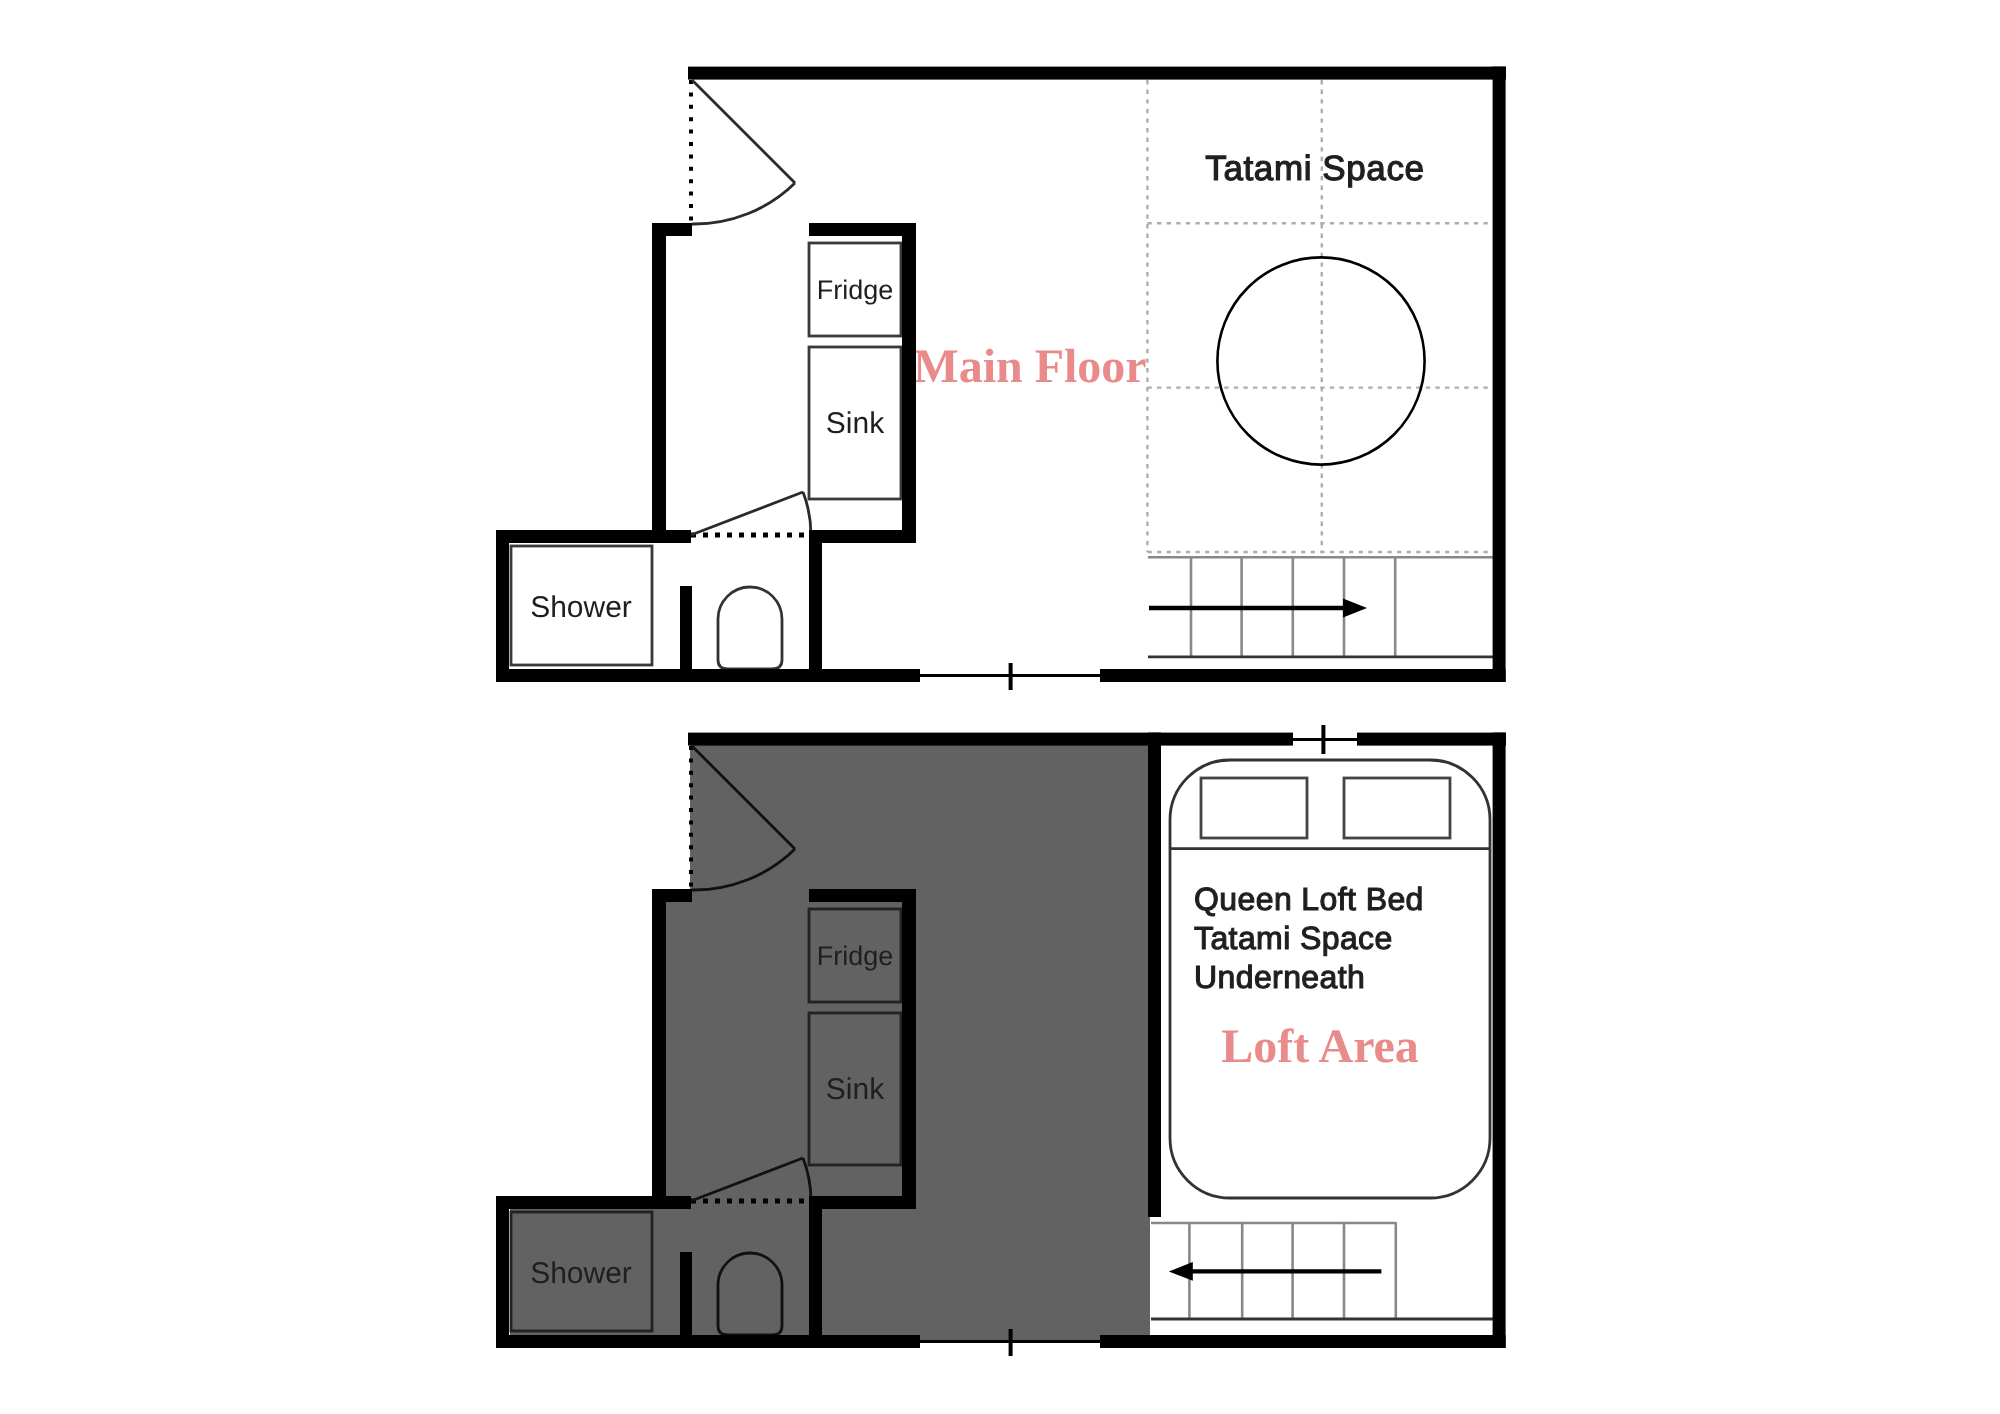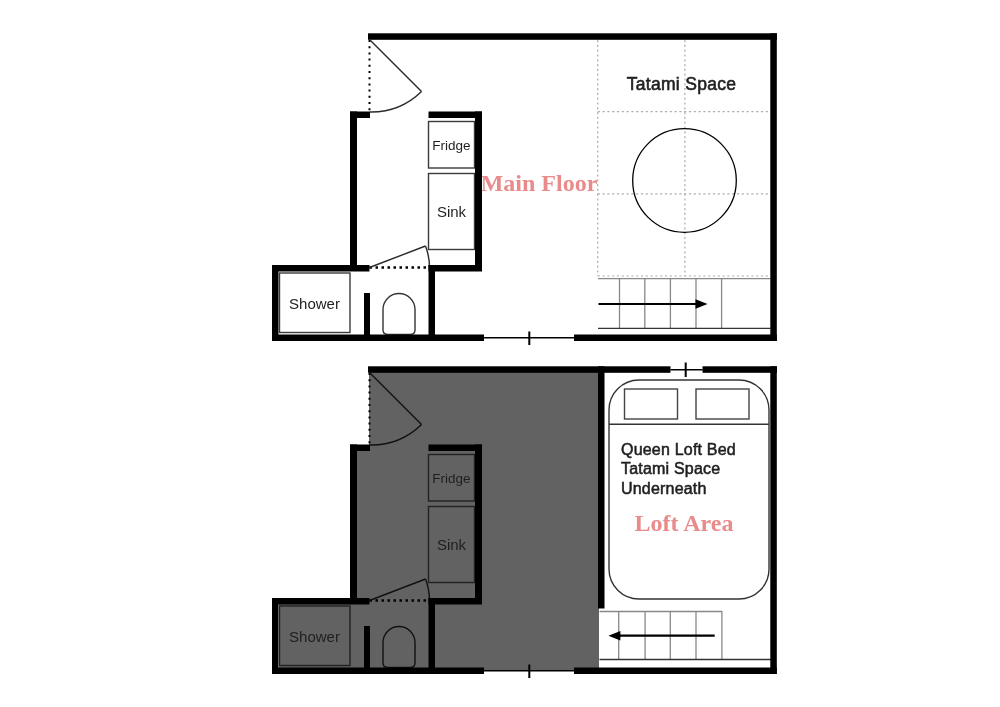--- a/index.html
+++ b/index.html
@@ -1,16 +1,16 @@
 <!DOCTYPE html>
 <html><head>
 <meta charset="utf-8">
 <style>
   html,body{margin:0;padding:0;background:#ffffff;}
-  .wrap{width:904px;height:707px;position:relative;background:#fff;padding-left:24px;}
+  .wrap{width:904px;height:707px;position:relative;background:#fff;}
   text{font-family:"Liberation Sans",sans-serif;}
   .label{fill:#1f1f1f;}
   .pink{font-family:"Liberation Serif",serif;font-weight:bold;fill:#e98b8b;}
 </style>
 </head>
 <body>
 <div class="wrap">
 <svg width="1000" height="707" viewBox="0 0 1000 707">
   <rect x="0" y="0" width="1000" height="707" fill="#ffffff"></rect>
 

